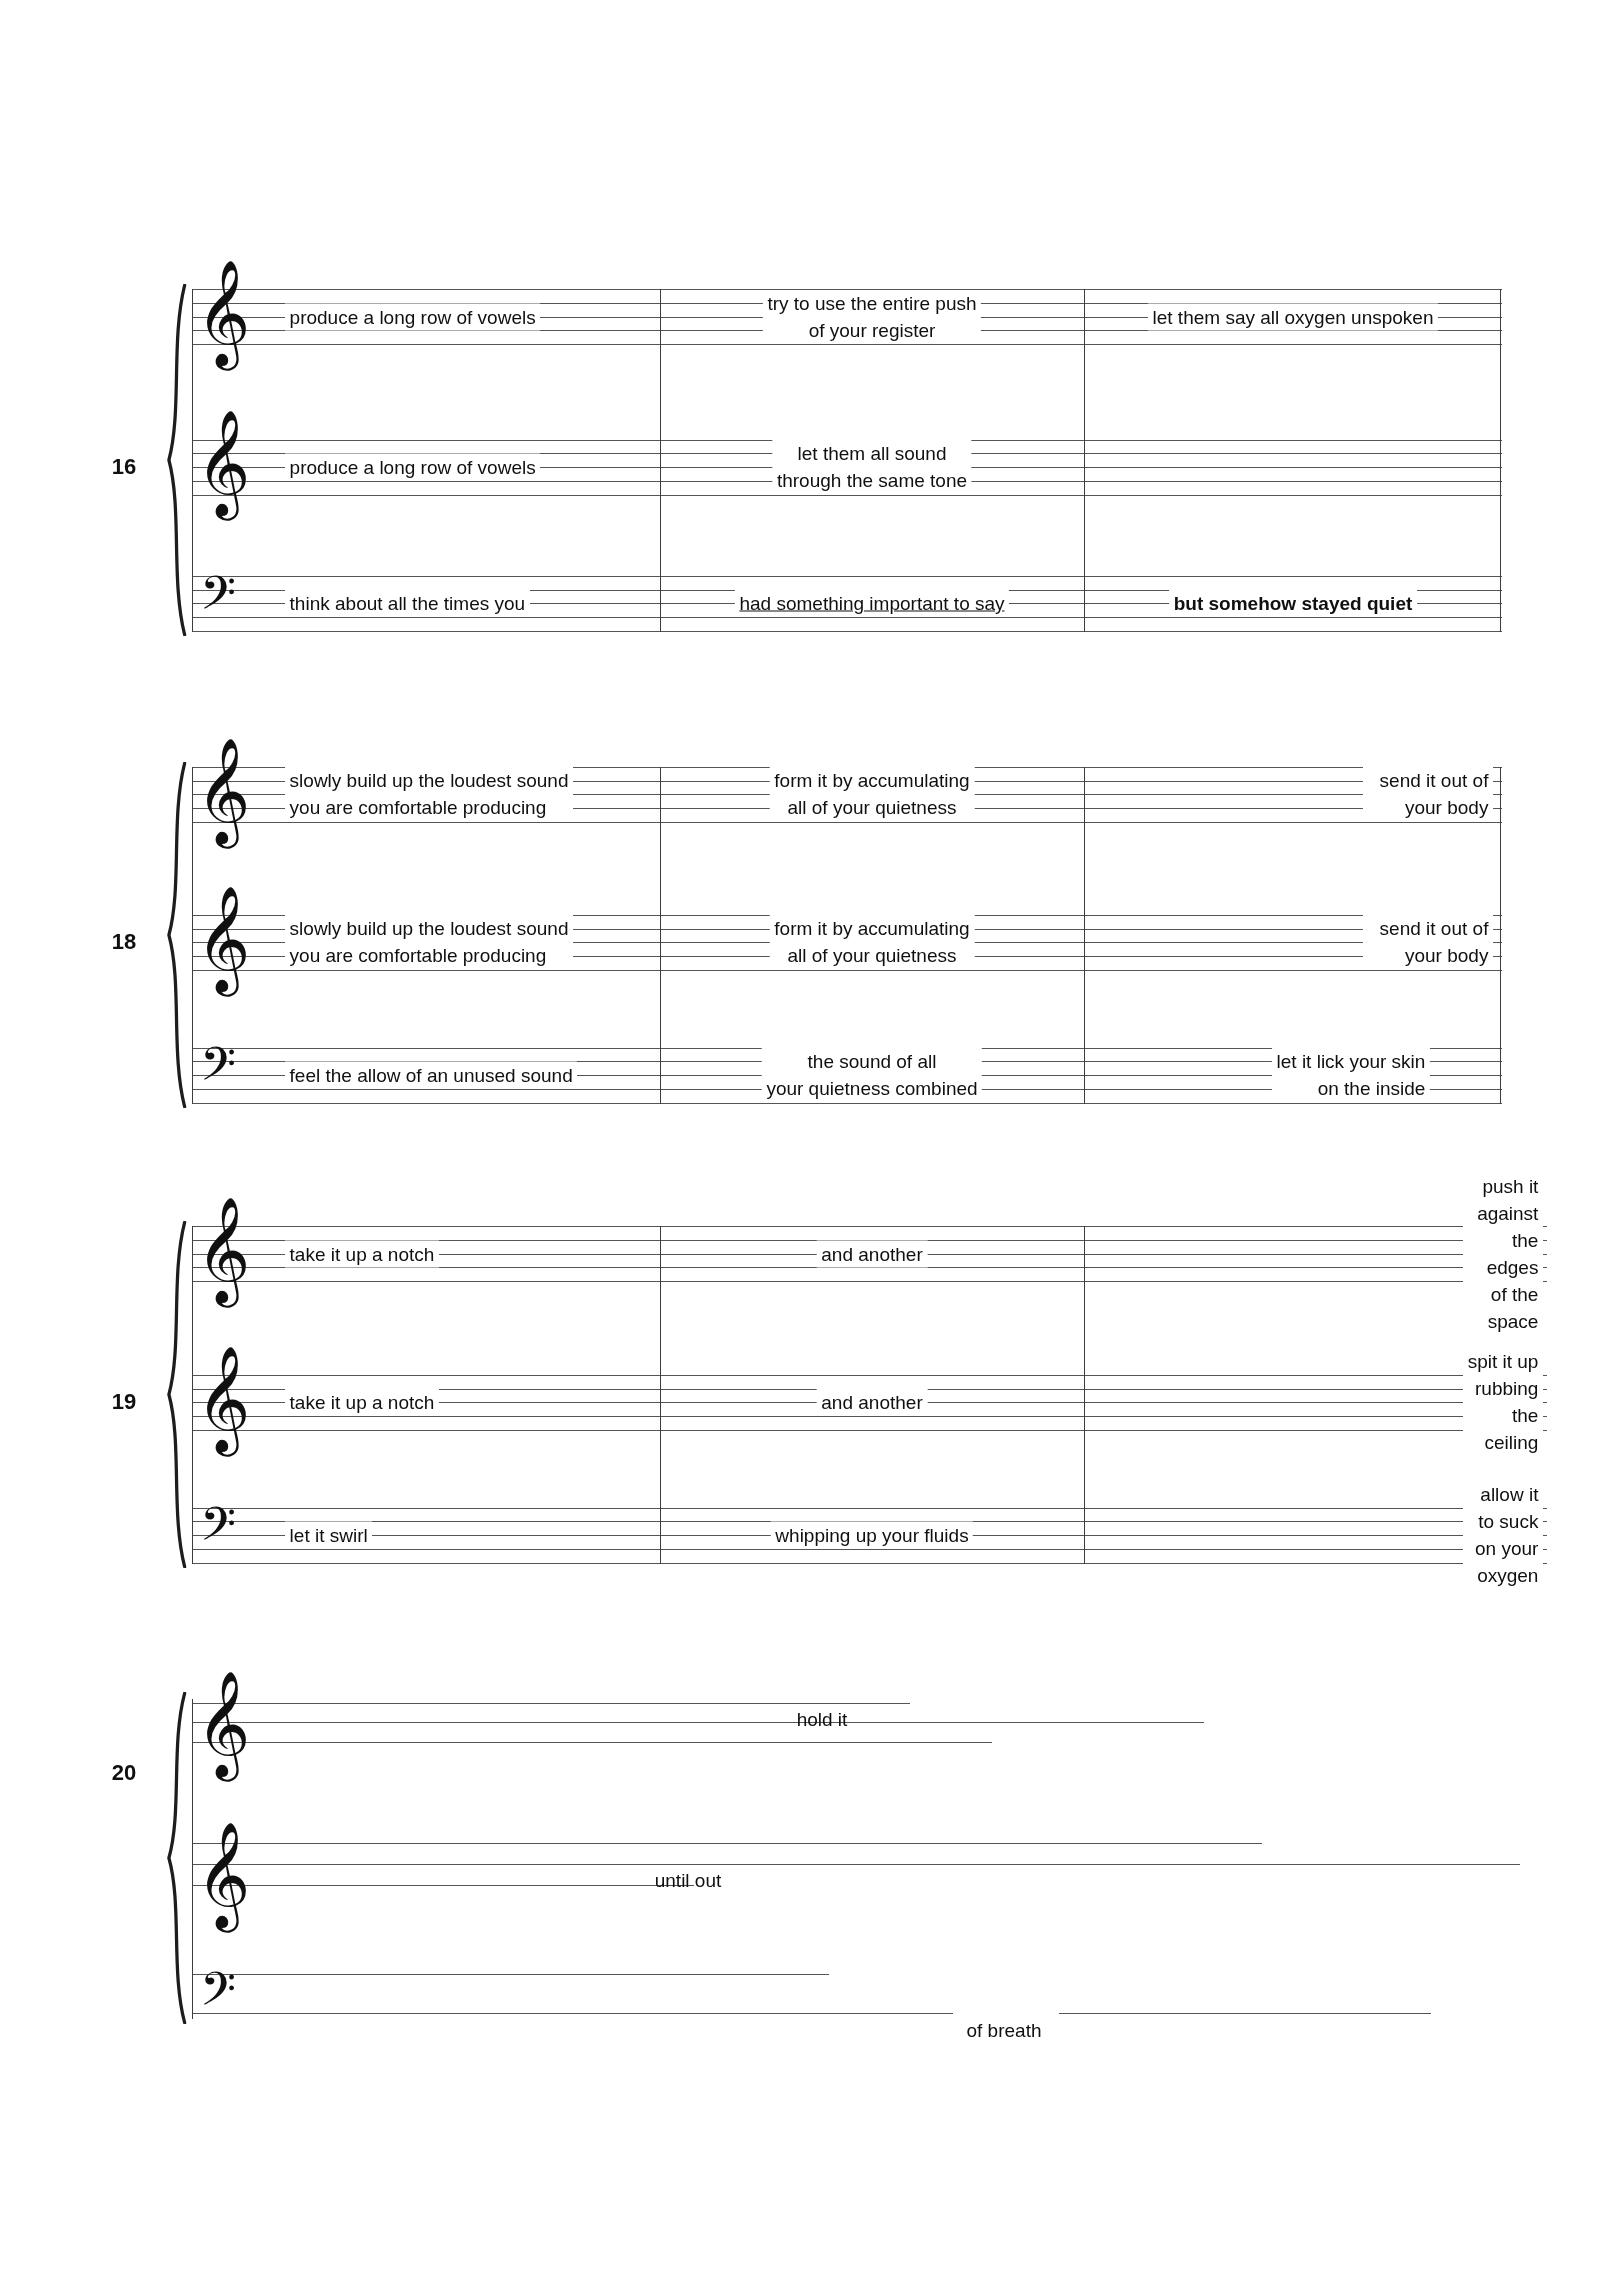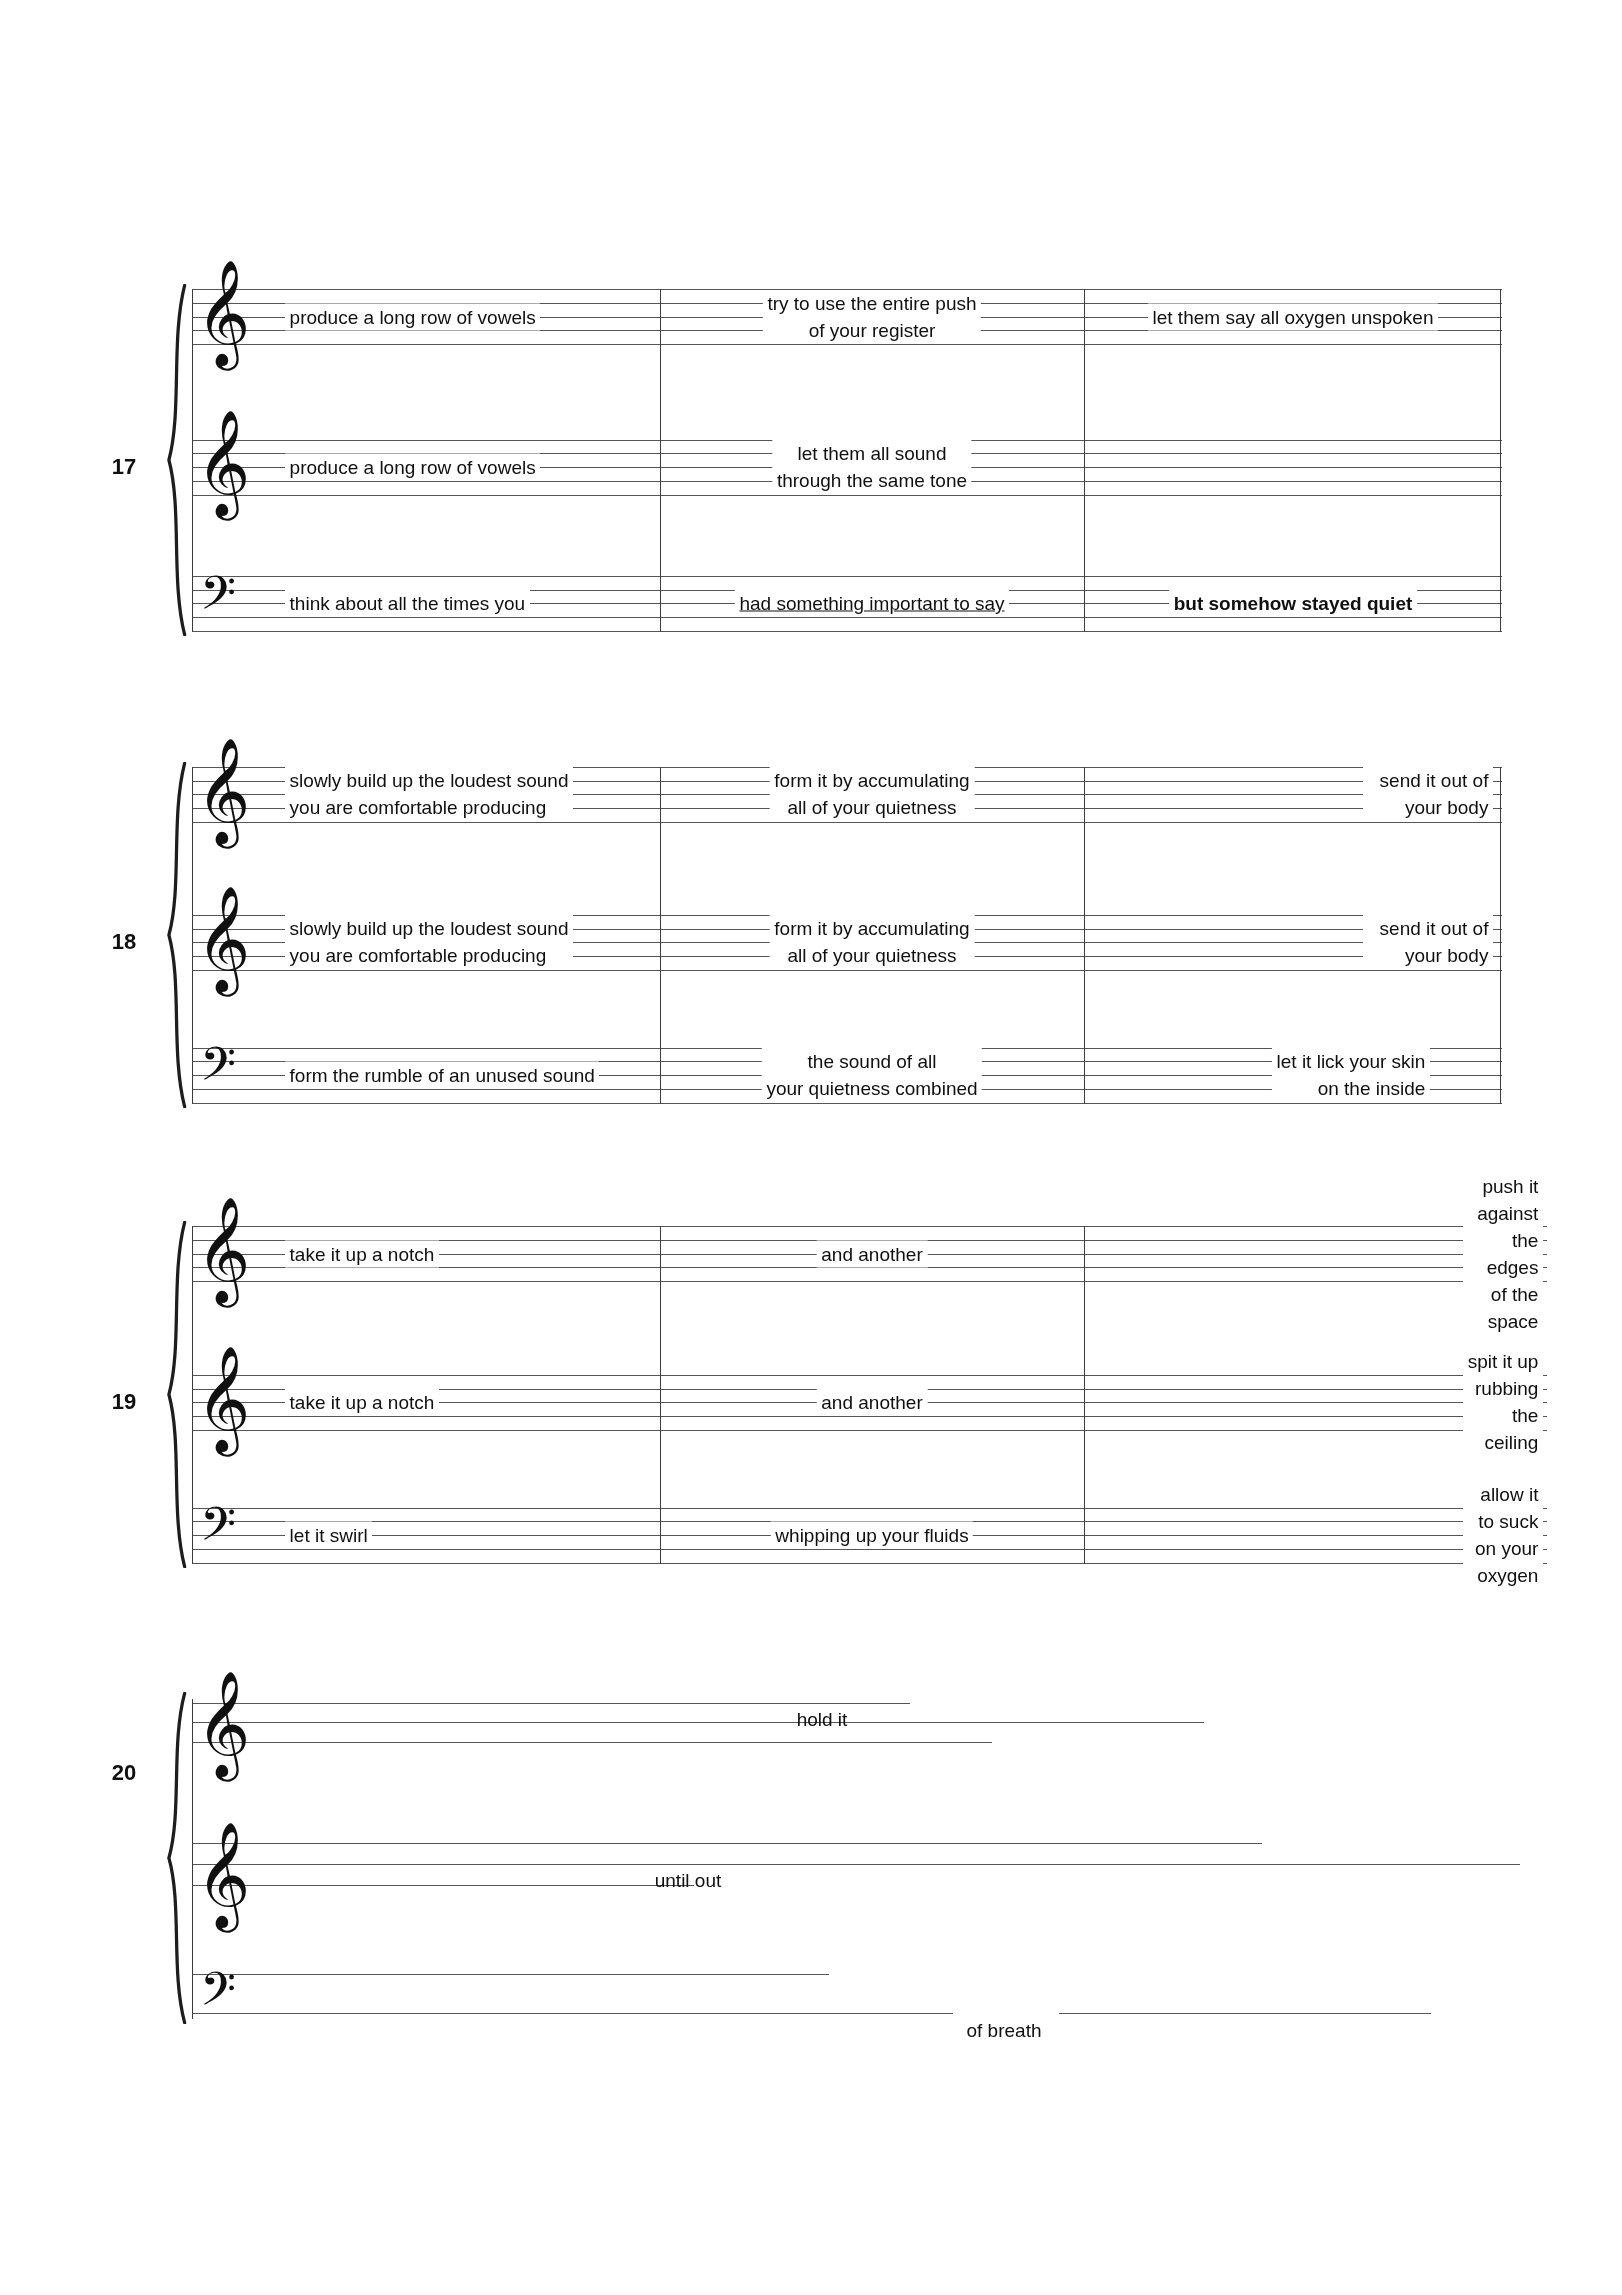--- a/index.html
+++ b/index.html
@@ -18,21 +18,21 @@
                text-align:center;z-index:4;}
   .bracket{position:absolute;z-index:2;}
 </style>
 </head>
 <body>
 
 <div id="score-page">
     <svg width="23.6" height="352" viewBox="0 0 36 538" class="bracket" style="left: 163px; top: 284px;">
       <path d="M33 2 C12 86.08, 29 193.68, 9 269 C29 344.32, 12 451.91999999999996, 33 536" fill="none" stroke="#1d1d1d" stroke-width="5" stroke-linecap="round"></path>
     </svg>
-    <div class="measure-num" style="left: 98px; top: 454px;">17</div>
+    <div class="measure-num" style="left: 98px; top: 454px;">16</div>
     <div class="vline" style="left: 192px; top: 289px; height: 343px;"></div>
     <div class="vline" style="left: 660px; top: 289px; height: 343px;"></div>
     <div class="vline" style="left: 1084px; top: 289px; height: 343px;"></div>
     <div class="vline" style="left: 1500px; top: 289px; height: 343px;"></div>
     <div class="hline" style="left: 192px; top: 289px; width: 1310px;"></div>
     <div class="hline" style="left: 192px; top: 303px; width: 1310px;"></div>
     <div class="hline" style="left: 192px; top: 317px; width: 1310px;"></div>
     <div class="hline" style="left: 192px; top: 330px; width: 1310px;"></div>
     <div class="hline" style="left: 192px; top: 344px; width: 1310px;"></div>
     <div class="clef treble" style="left: 196px; top: 267px;">𝄞</div>
@@ -87,21 +87,21 @@
 you are comfortable producing</div>
     <div class="txt" style="top: 942px; left: 872px; transform: translate(-50%, -50%); text-align: center;">form it by accumulating
 all of your quietness</div>
     <div class="txt" style="top: 942px; left: 1493px; transform: translate(-100%, -50%); text-align: right;">send it out of your body</div>
     <div class="hline" style="left: 192px; top: 1048px; width: 1310px;"></div>
     <div class="hline" style="left: 192px; top: 1061px; width: 1310px;"></div>
     <div class="hline" style="left: 192px; top: 1075px; width: 1310px;"></div>
     <div class="hline" style="left: 192px; top: 1089px; width: 1310px;"></div>
     <div class="hline" style="left: 192px; top: 1103px; width: 1310px;"></div>
     <div class="clef bass" style="left: 200px; top: 1042px;">𝄢</div>
-    <div class="txt" style="top: 1075px; left: 285px; transform: translate(0px, -50%); text-align: left;">form the rumble of an unused sound</div>
+    <div class="txt" style="top: 1075px; left: 285px; transform: translate(0px, -50%); text-align: left;">feel the allow of an unused sound</div>
     <div class="txt" style="top: 1075px; left: 872px; transform: translate(-50%, -50%); text-align: center;">the sound of all
 your quietness combined</div>
     <div class="txt" style="top: 1075px; left: 1430px; transform: translate(-100%, -50%); text-align: right;">let it lick your skin
 on the inside</div>
     <svg width="23.6" height="347" viewBox="0 0 36 530" class="bracket" style="left: 163px; top: 1221px;">
       <path d="M33 2 C12 84.8, 29 190.79999999999998, 9 265 C29 339.2, 12 445.2, 33 528" fill="none" stroke="#1d1d1d" stroke-width="5" stroke-linecap="round"></path>
     </svg>
     <div class="measure-num" style="left: 98px; top: 1389px;">19</div>
     <div class="vline" style="left: 192px; top: 1226px; height: 338px;"></div>
     <div class="vline" style="left: 660px; top: 1226px; height: 338px;"></div>

